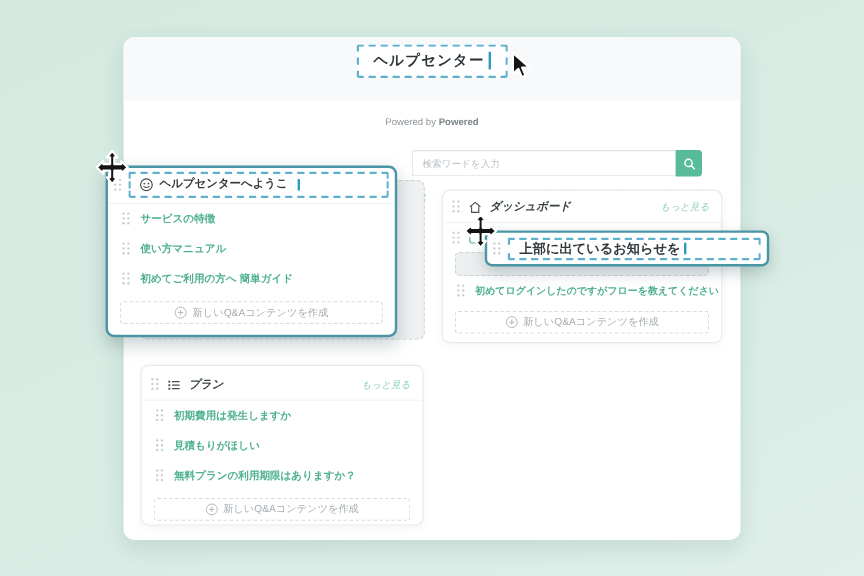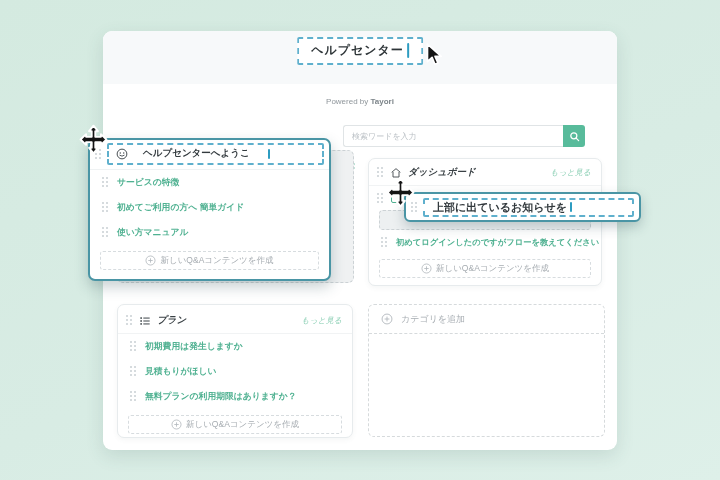--- a/index.html
+++ b/index.html
@@ -60,21 +60,21 @@
   
   .left-placeholder{ position:absolute; left:117px; top:150px; width:237px; height:133px;
                      background:#eff1f2; border:1px dashed #ccd2d5; border-radius:6px; z-index:5; }
 
   .welcome-panel{ position:absolute; left:88px; top:138px; width:243px; z-index:20;
                   background:#fff; border:2px solid #4a95a5; border-radius:7px;
                   box-shadow:0 6px 14px rgba(40,70,80,.25); }
   .welcome-head{ display:flex; align-items:center; gap:5px; padding:3px 5px 4px;
                  border-bottom:1px solid #eff2f3; }
   .welcome-title-box{ flex:1; border:2px dashed #5fb0cd; border-radius:2px; background:#fff;
-                      display:flex; align-items:center; gap:15px; padding:2px 7px 3px; }
+                      display:flex; align-items:center; gap:5px; padding:2px 7px 3px; }
   .welcome-title-box .t{ font-size:9.5px; font-weight:bold; color:#333a3e; white-space:nowrap; }
   .welcome-panel .add-btn{ margin:6px 10px 9px; }
 
   
   .dashboard-panel{ left:368px; top:158px; width:234px; height:128px; }
   .hidden-row{ display:flex; align-items:center; gap:7px; padding:7px 10px 2px 8px; }
   .green-frag{ width:9px; height:9px; border:1.5px solid #4fb191; border-radius:2px; }
   .dashboard-panel .drop-slot{ margin:4px 10px 0; height:20px; }
   .dashboard-panel .qa-row a{ font-size:8.3px; }
 
@@ -108,21 +108,21 @@
   <div class="card">
     <div class="card-head"></div>
 
     <div class="title-box">
       <span class="t">ヘルプセンター</span>
         <span class="caret big"></span>
     </div>
 
     <div class="powered">
       <span>Powered by</span>
-      <b>Tayori</b>
+      <b>Powered</b>
     </div>
 
     <div class="searchbar">
       <input class="search-input" placeholder="検索ワードを入力" style="">
       <button class="search-btn">
         <svg class="icon" width="11" height="11" viewBox="0 0 16 16">
           <circle cx="7" cy="7" r="4.4" fill="none" stroke="#fff" stroke-width="1.8"></circle>
           <line x1="10.4" y1="10.4" x2="14" y2="14" stroke="#fff" stroke-width="1.8" stroke-linecap="round"></line>
         </svg>
       </button>
@@ -152,25 +152,25 @@
         <span class="t">ヘルプセンターへようこ</span>
           <span class="caret small"></span>
       </div>
     </div>
     <div class="qa-row">
       <span class="handle"></span>
       <a>サービスの特徴</a>
     </div>
     <div class="qa-row">
       <span class="handle"></span>
+      <a>使い方マニュアル</a>
+    </div>
+    <div class="qa-row">
+      <span class="handle"></span>
       <a>初めてご利用の方へ 簡単ガイド</a>
-    </div>
-    <div class="qa-row">
-      <span class="handle"></span>
-      <a>使い方マニュアル</a>
     </div>
     <div class="add-btn">
       <svg class="icon" width="11" height="11" viewBox="0 0 16 16">
         <circle cx="8" cy="8" r="6.6" fill="none" stroke="#b2b8bd" stroke-width="1.2"></circle>
         <line x1="8" y1="4.8" x2="8" y2="11.2" stroke="#b2b8bd" stroke-width="1.2"></line>
         <line x1="4.8" y1="8" x2="11.2" y2="8" stroke="#b2b8bd" stroke-width="1.2"></line>
       </svg>
       <span>新しいQ&amp;Aコンテンツを作成</span>
     </div>
   </div>
@@ -241,30 +241,20 @@
     <div class="add-btn">
       <svg class="icon" width="11" height="11" viewBox="0 0 16 16">
         <circle cx="8" cy="8" r="6.6" fill="none" stroke="#b2b8bd" stroke-width="1.2"></circle>
         <line x1="8" y1="4.8" x2="8" y2="11.2" stroke="#b2b8bd" stroke-width="1.2"></line>
         <line x1="4.8" y1="8" x2="11.2" y2="8" stroke="#b2b8bd" stroke-width="1.2"></line>
       </svg>
       <span>新しいQ&amp;Aコンテンツを作成</span>
     </div>
   </div>
 
-  <div class="add-category">
-    <div class="row">
-      <svg class="icon" width="12" height="12" viewBox="0 0 16 16">
-        <circle cx="8" cy="8" r="6.6" fill="none" stroke="#b2b8bd" stroke-width="1.2"></circle>
-        <line x1="8" y1="4.8" x2="8" y2="11.2" stroke="#b2b8bd" stroke-width="1.2"></line>
-        <line x1="4.8" y1="8" x2="11.2" y2="8" stroke="#b2b8bd" stroke-width="1.2"></line>
-      </svg>
-      <span>カテゴリを追加</span>
-    </div>
-  </div>
 
   <svg class="cursor" style="left:423px; top:43px;" width="22" height="24" viewBox="0 0 20 22">
     <path d="M4 1 L4 17 L8.2 13.2 L10.8 19.5 L13.6 18.3 L11 12.2 L16.6 12.2 Z" fill="#141414" stroke="#fff" stroke-width="1.6" stroke-linejoin="round"></path>
   </svg>
 
   <svg class="cursor" style="left:78px; top:124px;" width="31" height="31" viewBox="0 0 28 28">
     <path d="M14 1.5 L18 6.5 H15.6 V11.6 H20.7 V9.2 L25.7 14 L20.7 18.8 V16.4 H15.6 V21.5 H18 L14 26.5 L10 21.5 H12.4 V16.4 H7.3 V18.8 L2.3 14 L7.3 9.2 V11.6 H12.4 V6.5 H10 Z" fill="#141414" stroke="#fff" stroke-width="1.7" stroke-linejoin="round"></path>
   </svg>
 
   <svg class="cursor" style="left:385px; top:177px;" width="31" height="31" viewBox="0 0 28 28">

